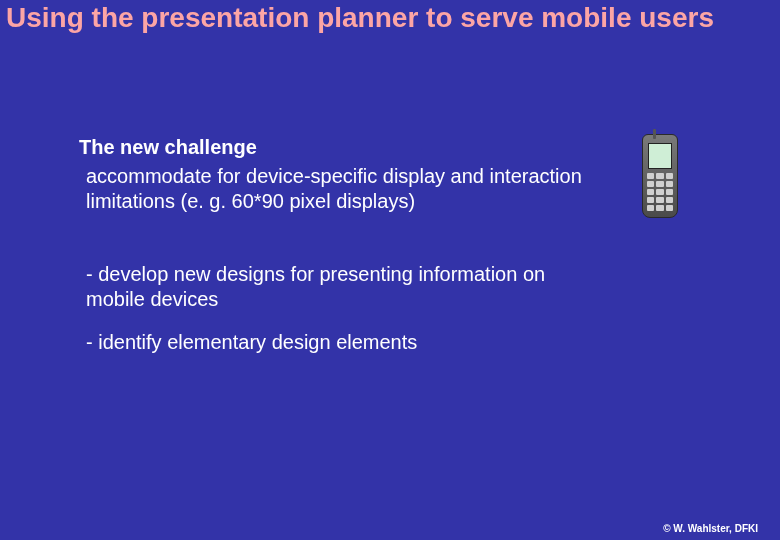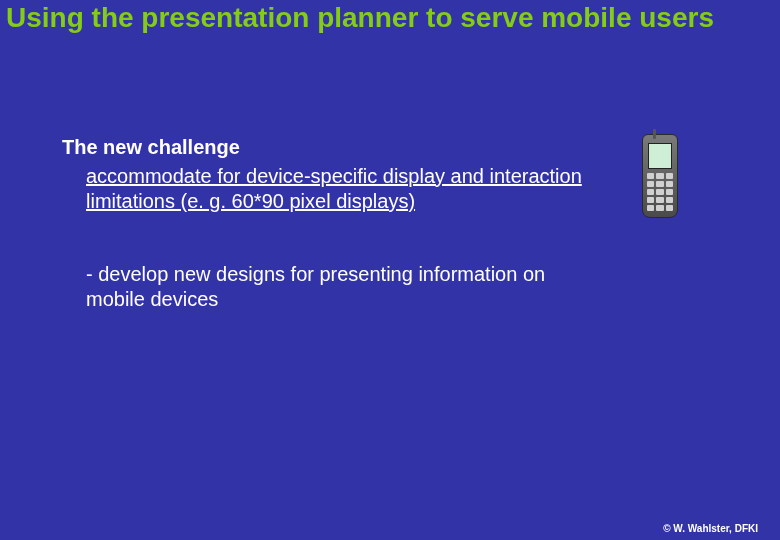--- a/index.html
+++ b/index.html
@@ -19,39 +19,39 @@
     box-sizing: border-box;
   }
   .title {
     position: absolute;
     left: 6px;
     top: 2px;
     right: 20px;
     font-size: 28px;
     font-weight: bold;
     line-height: 1.15;
-    color: #84cc16;
+    color: #fca5a5;
   }
   .body {
     position: absolute;
     top: 135px;
     left: 62px;
     right: 40px;
     font-size: 20px;
     line-height: 1.25;
   }
   .section-head {
     font-weight: bold;
     margin-bottom: 4px;
+    margin-left: 17px;
   }
   .para {
     margin-left: 24px;
     margin-bottom: 23px;
     max-width: 520px;
-    text-decoration: underline;
   }
   .approach-block {
     margin-top: 48px;
   }
   .bullet {
     margin-left: 24px;
     margin-bottom: 18px;
     max-width: 520px;
   }
   .phone-graphic {
@@ -143,19 +143,20 @@
     </div>
   </div>
 
   <div class="body">
 
     <div class="section-head">The new challenge</div>
     <div class="para">accommodate for device-specific display and interaction limitations (e. g. 60*90 pixel displays)</div>
 
     <div class="approach-block">
       <div class="bullet">- develop new designs for presenting information on mobile devices</div>
+      <div class="bullet">- identify elementary design elements</div>
     </div>
 
   </div>
 
   <div class="footer">© W. Wahlster, DFKI</div>
 
 </div>
 
 </body></html>

